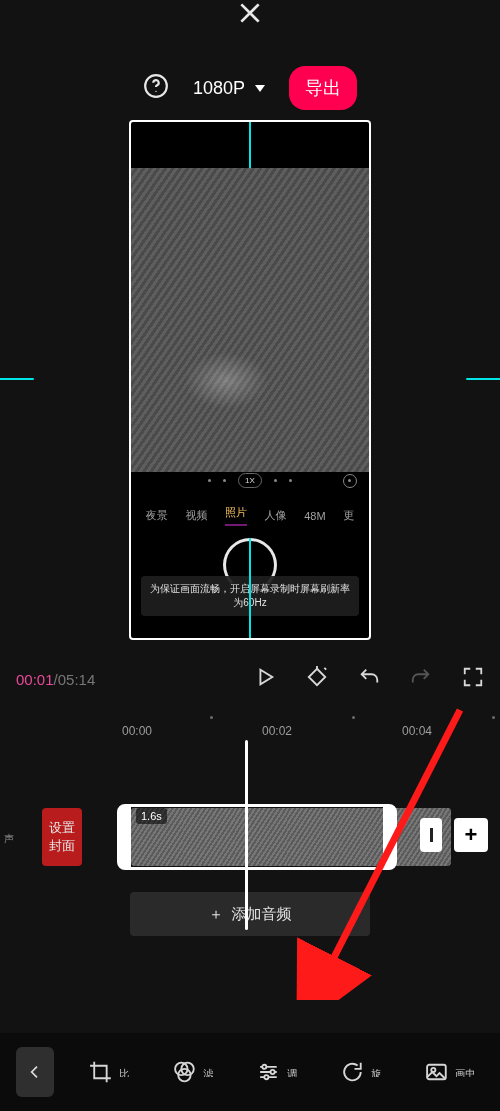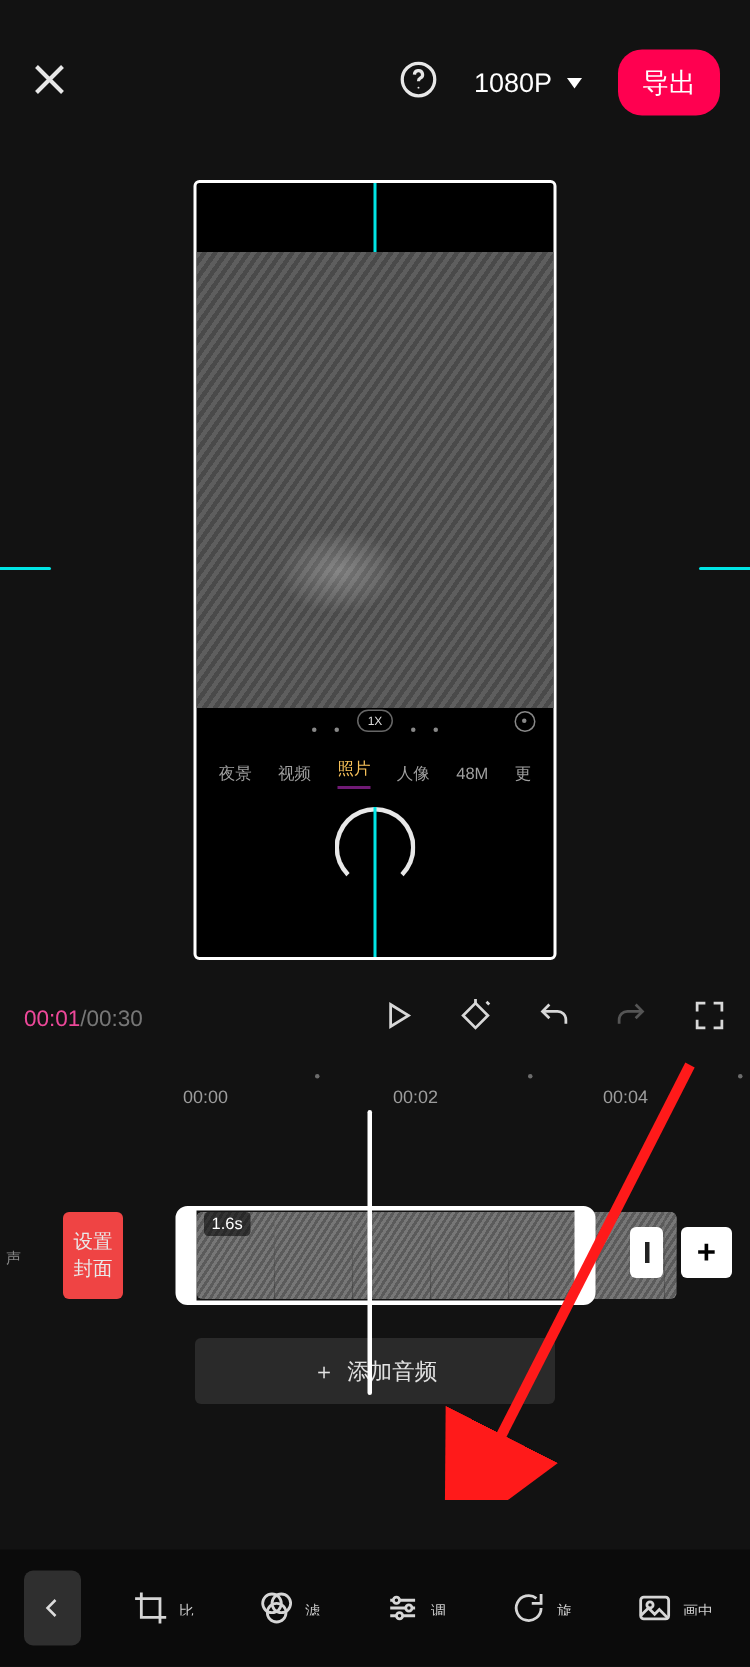--- a/index.html
+++ b/index.html
@@ -1,19 +1,19 @@
 <!DOCTYPE html>
 <html><head>
 <meta charset="utf-8">
 <style>
   * { margin: 0; padding: 0; box-sizing: border-box; font-family: -apple-system, "Helvetica Neue", Arial, sans-serif; }
   html, body { width: 500px; height: 1111px; background: #121212; color: #fff; overflow: hidden; position: relative; }
 
   
-  .topbar { position: absolute; top: 0; left: 0; right: 0; height: 110px; display: flex; align-items: center; justify-content: space-between; padding: 0 20px; }
+  .topbar { position: absolute; top: 0; left: 0; right: 0; height: 110px; display: flex; align-items: center; justify-content: space-between; padding: 0 20px; flex-direction: column; }
   .topbar .right { display: flex; align-items: center; gap: 18px; }
   .close-x svg { width: 26px; height: 26px; stroke: #e7e7e7; stroke-width: 2.5; fill: none; }
   .help-icon svg { width: 26px; height: 26px; stroke: #e7e7e7; stroke-width: 2; fill: none; }
   .res-pill { display: flex; align-items: center; gap: 6px; font-size: 18px; color: #fff; padding: 4px 6px; }
   .res-pill .chev { width: 0; height: 0; border-left: 5px solid transparent; border-right: 5px solid transparent; border-top: 7px solid #fff; margin-left: 4px; }
   .export-btn { background: #ff0050; color: #fff; font-size: 18px; border-radius: 16px; padding: 10px 16px; }
 
   
   .preview-wrap { position: absolute; top: 120px; left: 0; right: 0; height: 525px; }
   .cyan-left, .cyan-right { position: absolute; height: 2px; background: #00e5e5; width: 34px; top: 258px; }
@@ -22,21 +22,21 @@
   .phone-frame { position: absolute; left: 50%; transform: translateX(-50%); top: 0; width: 242px; height: 520px; border: 2px solid #fff; background: #000; border-radius: 4px; overflow: hidden; }
   .phone-cam-top { position: absolute; top: 0; left: 0; right: 0; height: 42px; display: flex; justify-content: space-around; align-items: center; color: #ccc; font-size: 10px; z-index: 3; }
   .phone-cam-top svg { width: 14px; height: 14px; }
   .phone-pic { position: absolute; top: 46px; left: 0; right: 0; height: 304px;
     background:
       radial-gradient(ellipse 60px 40px at 40% 70%, rgba(255,255,255,.25), transparent 70%),
       repeating-linear-gradient(125deg, #5e5e5e 0 3px, #4a4a4a 3px 6px),
       linear-gradient(160deg, #8b8b88 0%, #3d3d3d 55%, #141414 100%);
     filter: blur(.4px);
   }
-  .phone-dots { position: absolute; bottom: 150px; left: 0; right: 0; display: flex; justify-content: center; align-items: flex-end; gap: 12px; color: #aaa; z-index: 3; }
+  .phone-dots { position: absolute; bottom: 150px; left: 0; right: 0; display: flex; justify-content: center; align-items: center; gap: 12px; color: #aaa; z-index: 3; }
   .phone-dots .dot { width: 3px; height: 3px; border-radius: 50%; background: #888; }
   .phone-dots .zoom { border: 1px solid #666; border-radius: 12px; font-size: 8px; padding: 2px 6px; color: #ddd; }
   .phone-dots .cam-icon { width: 14px; height: 14px; border: 1.5px solid #888; border-radius: 50%; position: absolute; right: 12px; }
   .phone-dots .cam-icon::after { content: ""; position: absolute; width:3px;height:3px;border-radius:50%;background:#888; left:4px; top:4px; }
   .phone-tabs { position: absolute; bottom: 112px; left: 0; right: 0; display: flex; justify-content: space-around; align-items: center; color: #9f9f9f; font-size: 11px; padding:0 6px; z-index:3; }
   .phone-tabs .active { color: #f8c25a; border-bottom: 2px solid #701a75; padding-bottom: 4px; }
   .phone-shutter-wrap { position: absolute; bottom: 46px; left: 50%; transform: translateX(-50%); width: 54px; height: 54px; border: 3px solid #e8e8e8; border-bottom-color: transparent; border-radius: 50%; z-index:3;}
   .phone-tip { position: absolute; bottom: 22px; left: 10px; right: 10px; background: rgba(30,30,30,.92); border-radius: 4px; padding: 6px 8px; color: #e2e2e2; font-size: 10px; text-align: center; line-height: 1.4; z-index:3;}
   .center-cyan { position: absolute; left: 50%; width: 2px; background: #00e5e5; transform: translateX(-50%); z-index: 4;}
   .cc1 { top: 0; height: 46px; }
@@ -54,21 +54,21 @@
   
   .ruler { position: absolute; top: 708px; left: 0; right: 0; height: 26px; color: #9d9d9d; font-size: 12px; }
   .ruler .tick { position: absolute; top: 16px; }
   .ruler .dot { position: absolute; top: 8px; width: 3px; height: 3px; border-radius: 50%; background: #6c6c6c; }
 
   .playhead { position: absolute; top: 740px; left: 245px; width: 3px; height: 190px; background: #fff; border-radius: 2px; z-index: 40; }
 
   .selection { position: absolute; top: 804px; left: 117px; width: 280px; height: 66px; border: 3px solid #fff; border-left-width: 14px; border-right-width: 14px; border-radius: 8px; z-index: 30; pointer-events:none;}
   .duration-badge { position: absolute; top: 808px; left: 136px; z-index: 35; background: rgba(0,0,0,.55); font-size: 11px; color: #fff; padding: 2px 5px; border-radius: 3px; }
 
-  .cover-btn { position: absolute; top: 808px; left: 42px; width: 40px; height: 58px; background: #ef4444; border-radius: 4px; display: flex; align-items: center; justify-content: center; font-size: 13px; color: #e9e9e9; text-align: center; line-height: 1.4; z-index:20;}
+  .cover-btn { position: absolute; top: 808px; left: 42px; width: 40px; height: 58px; background: #b91c1c; border-radius: 4px; display: flex; align-items: center; justify-content: center; font-size: 13px; color: #e9e9e9; text-align: center; line-height: 1.4; z-index:20;}
   .clip-strip { position: absolute; top: 808px; left: 131px; height: 58px; width: 320px; display: flex; z-index: 10; overflow:hidden; border-radius:4px;}
   .thumb { flex: 0 0 52px; height: 100%;
     background:
       repeating-linear-gradient(123deg, #777 0 2px, #5b5b5b 2px 4px),
       linear-gradient(160deg,#8a8a88 0%, #3b3b3b 55%, #171717 100%);
   }
   .mini-white { position: absolute; top: 818px; left: 420px; width: 22px; height: 34px; background: #fff; border-radius: 4px; z-index: 25; display:flex; align-items:center; justify-content:center;}
   .mini-white::after { content:""; width:3px; height:14px; background:#222; }
   .mini-add { position: absolute; top: 818px; left: 454px; width: 34px; height: 34px; background: #fff; border-radius: 4px; z-index: 25; display:flex; align-items:center; justify-content:center; color:#000; font-size:22px; font-weight:600;}
   .track-label { position: absolute; top: 832px; left: 4px; font-size: 10px; color: #888; }
@@ -135,26 +135,27 @@
     <div class="phone-tabs">
       <span>夜景</span>
       <span>视频</span>
       <span class="active">照片</span>
       <span>人像</span>
       <span>48M</span>
       <span>更</span>
     </div>
 
     <div class="phone-shutter-wrap"></div>
+    <div class="phone-tip">为保证画面流畅，开启屏幕录制时屏幕刷新率为60Hz</div>
   </div>
 </div>
 
 <div class="transport">
   <div class="time">
-    <span class="cur">00:01</span><span class="sep">/</span><span class="tot">00:30</span>
+    <span class="cur">00:01</span><span class="sep">/</span><span class="tot">05:14</span>
   </div>
   <div class="trans-icons">
     <span><svg viewBox="0 0 24 24">
           <path d="M7 4 L20 12 L7 20 Z"></path>
         </svg></span>
     <span><svg viewBox="0 0 24 24">
           <path d="M12 3 L21 12 L12 21 L3 12 Z"></path>
           <path d="M12 0v4M20 2l2 2" stroke-width="2"></path>
         </svg></span>
     <span><svg viewBox="0 0 24 24">

